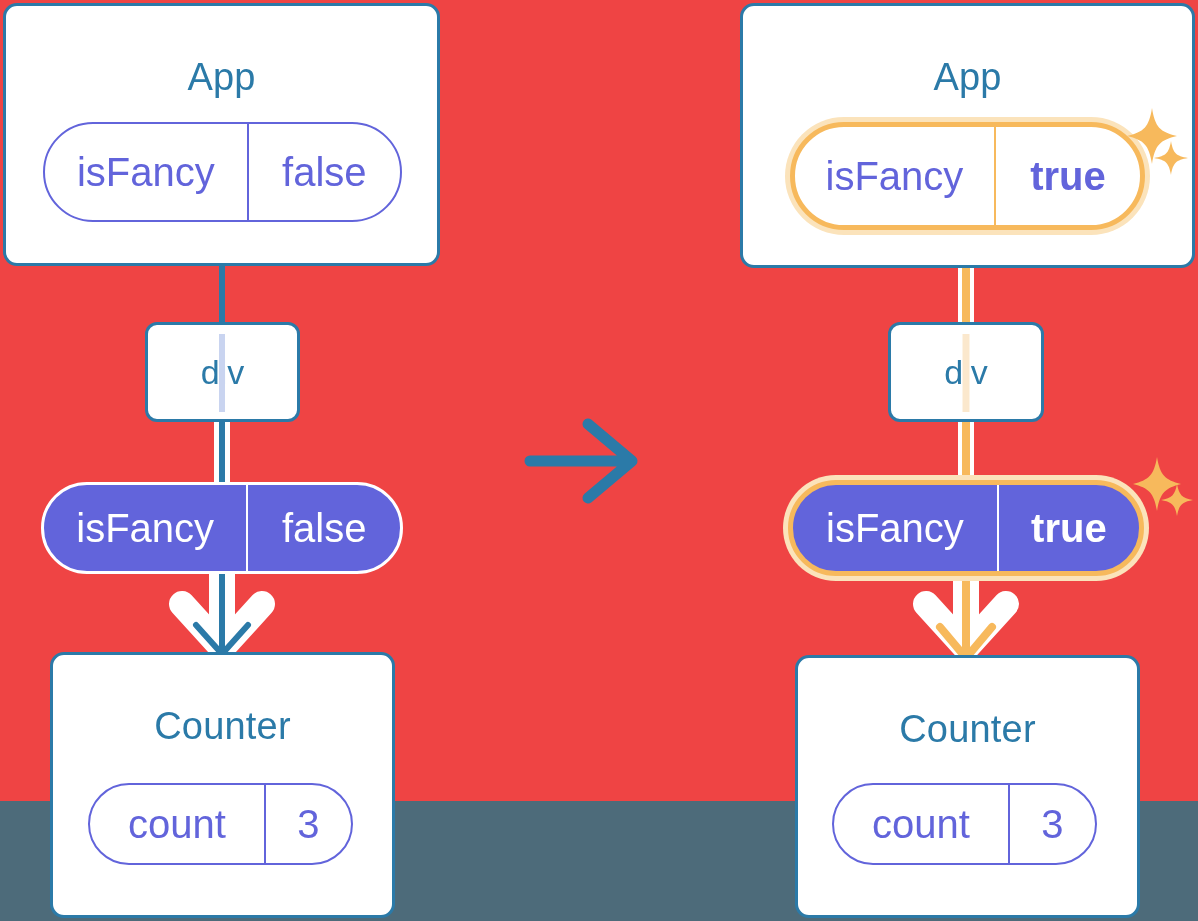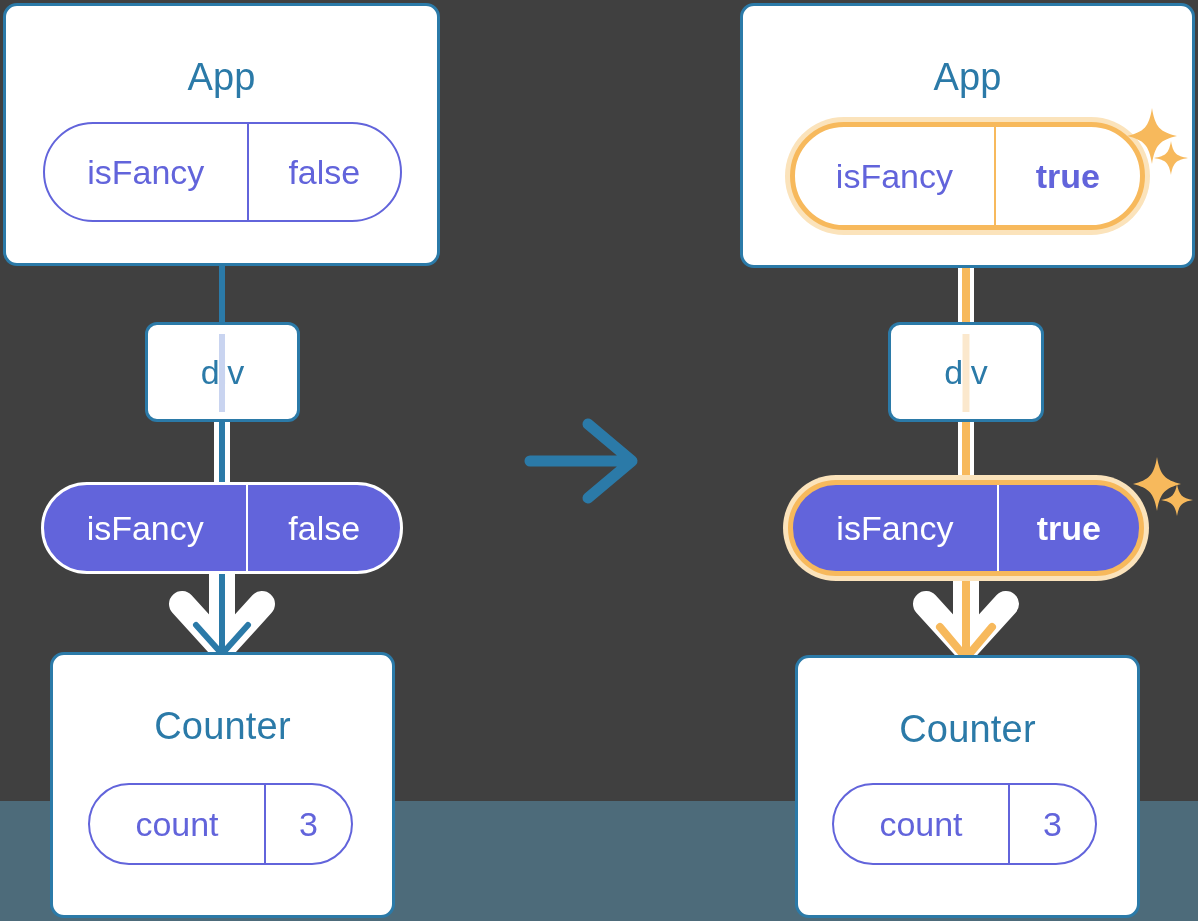--- a/index.html
+++ b/index.html
@@ -11,21 +11,21 @@
   body {
     width: 1198px;
     height: 921px;
     font-family: "Liberation Sans", sans-serif;
     overflow: hidden;
   }
   #stage {
     position: relative;
     width: 1198px;
     height: 801px;
-    background: #404040;
+    background: #ef4444;
     text-decoration: underline;
   }
 
   
   .card {
     position: absolute;
     background: #ffffff;
     border: 3px solid #2b7aa8;
     border-radius: 14px;
     box-sizing: border-box;
@@ -52,21 +52,21 @@
     border-radius: 999px;
     background: #ffffff;
     overflow: hidden;
     z-index: 6;
   }
   .pill .pcell {
     display: flex;
     align-items: center;
     justify-content: center;
     color: #6264db;
-    font-size: 34px;
+    font-size: 40px;
     line-height: 1;
     white-space: nowrap;
   }
   .pill .pcell.value {
     border-left: 2px solid #6264db;
   }
 
   
   .pill.filled {
     background: #6264db;

